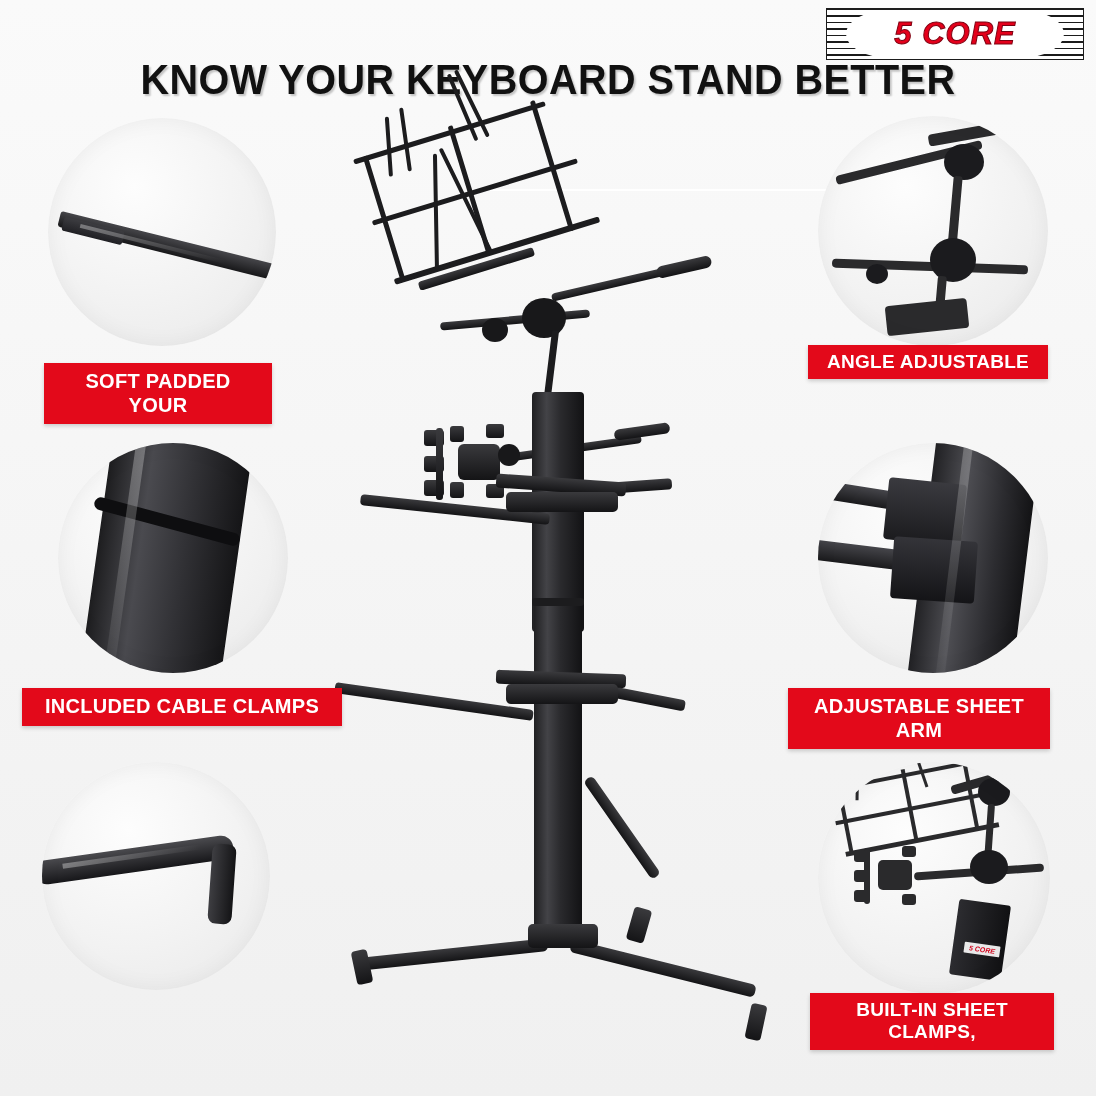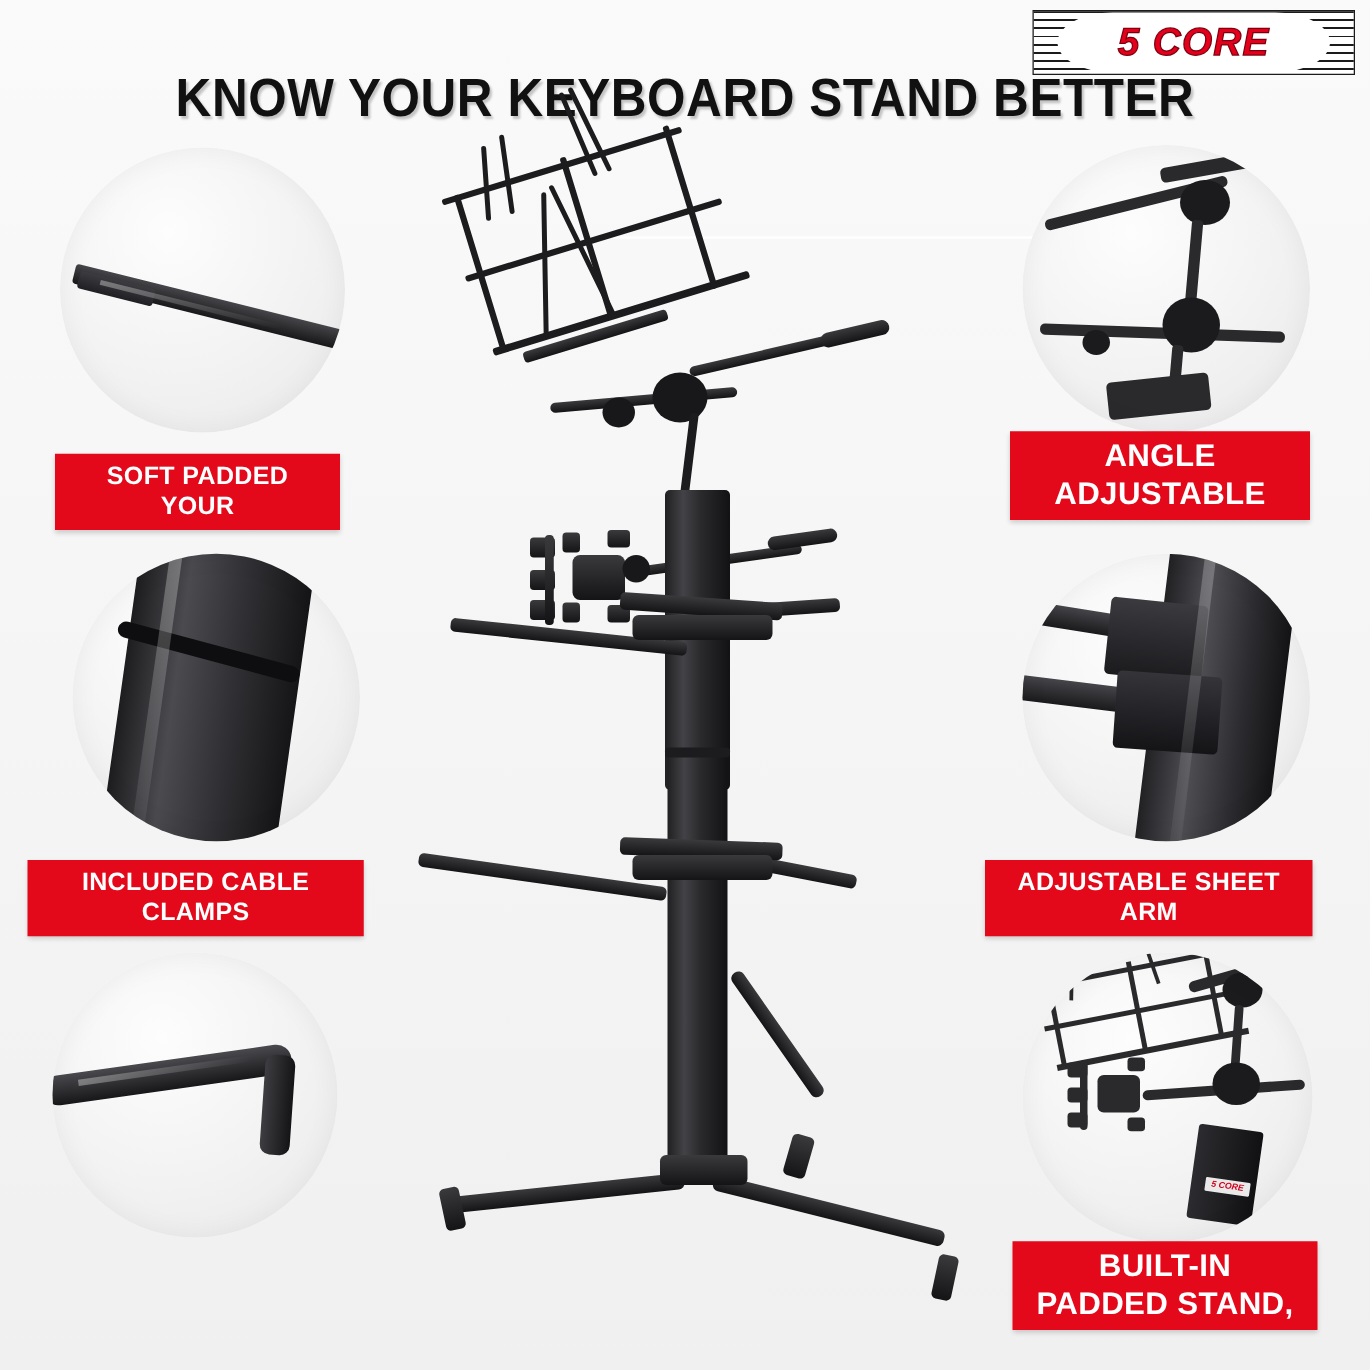--- a/index.html
+++ b/index.html
@@ -43,21 +43,21 @@
   .part{position:absolute;background:#2a2a2c;}
   .shine{position:absolute;background:linear-gradient(90deg,rgba(255,255,255,0.35),rgba(255,255,255,0));}
 
   
   .label{
     position:absolute;background:#e3091a;color:#fff;
     font-weight:bold;font-size:20px;letter-spacing:0.3px;
     padding:7px 14px;line-height:1.18;text-align:center;
     box-shadow:0 2px 4px rgba(0,0,0,0.18);
   }
-  .label.two{font-size:25px;padding:6px 14px;}
+  .label.two{font-size:19px;padding:6px 14px;}
 
   
   .product{position:absolute;left:300px;top:100px;width:520px;height:990px;}
   .bar{position:absolute;background:#1c1c1e;border-radius:2px;}
   .bar.soft{border-radius:4px;background:linear-gradient(180deg,#3a3a3d,#141416);}
   .column{
     position:absolute;background:linear-gradient(90deg,#202022 0%,#434347 28%,#2a2a2d 55%,#121214 100%);
     border-radius:4px;
   }
   .knob{position:absolute;background:#18181a;border-radius:50%;}
@@ -165,21 +165,21 @@
     <div class="part" style="left:14px;top:106px;width:62px;height:14px;transform:rotate(14deg);border-radius:3px;background:linear-gradient(180deg,#3c3c40,#202024);"></div>
     <div class="shine" style="left:30px;top:124px;width:150px;height:4px;transform:rotate(14deg);"></div>
   </div>
   <div class="label" style="left:44px;top:363px;width:228px;box-sizing:border-box;">SOFT PADDED YOUR</div>
 
   <div class="circle" style="left:58px;top:443px;width:230px;height:230px;">
     <div class="part" style="left:38px;top:-20px;width:140px;height:280px;transform:rotate(8deg);background:linear-gradient(90deg,#1d1d1f 0%,#4a4a4f 30%,#313135 62%,#151517 100%);border-radius:6px;"></div>
     <div class="part" style="left:34px;top:72px;width:150px;height:13px;transform:rotate(15deg);border-radius:7px;background:#0e0e10;"></div>
     <div class="shine" style="left:62px;top:-10px;width:10px;height:250px;transform:rotate(8deg);background:linear-gradient(180deg,rgba(255,255,255,0.30),rgba(255,255,255,0.04));"></div>
   </div>
-  <div class="label" style="left:22px;top:688px;width:269px;box-sizing:border-box;">INCLUDED CABLE CLAMPS</div>
+  <div class="label" style="left:22px;top:688px;width:320px;box-sizing:border-box;">INCLUDED CABLE CLAMPS</div>
 
   <div class="circle" style="left:42px;top:762px;width:228px;height:228px;">
     <div class="part" style="left:-8px;top:86px;width:200px;height:24px;transform:rotate(-8deg);border-radius:12px;background:linear-gradient(180deg,#4a4a4e,#17171a);"></div>
     <div class="part" style="left:168px;top:82px;width:24px;height:80px;transform:rotate(4deg);border-radius:8px;background:linear-gradient(90deg,#3e3e42,#141416);"></div>
     <div class="shine" style="left:20px;top:92px;width:140px;height:5px;transform:rotate(-8deg);"></div>
   </div>
 
   <div class="circle" style="left:818px;top:116px;width:230px;height:230px;">
     <div class="part" style="left:16px;top:42px;width:150px;height:9px;transform:rotate(-14deg);border-radius:4px;"></div>
     <div class="part" style="left:110px;top:12px;width:78px;height:12px;transform:rotate(-10deg);border-radius:4px;"></div>
@@ -227,16 +227,16 @@
       <div class="part" style="left:0;top:24px;width:16px;height:12px;border-radius:3px;"></div>
       <div class="part" style="left:0;top:44px;width:16px;height:12px;border-radius:3px;"></div>
       <div class="part" style="left:10px;top:2px;width:6px;height:56px;border-radius:3px;"></div>
       <div class="part" style="left:48px;top:0px;width:14px;height:11px;border-radius:3px;"></div>
       <div class="part" style="left:48px;top:48px;width:14px;height:11px;border-radius:3px;"></div>
     </div>
     <div class="part" style="left:136px;top:140px;width:52px;height:76px;transform:rotate(8deg);border-radius:3px;background:linear-gradient(90deg,#2c2c30,#111113);"></div>
     <div class="badge" style="left:146px;top:182px;width:36px;height:11px;transform:rotate(8deg);">5 CORE</div>
   </div>
   <div class="label two" style="left:810px;top:993px;width:244px;box-sizing:border-box;">
-    <div>BUILT-IN PADDED STAND,</div>
+    <div>BUILT-IN SHEET CLAMPS,</div>
   </div>
 
 </div>
 
 </body></html>

